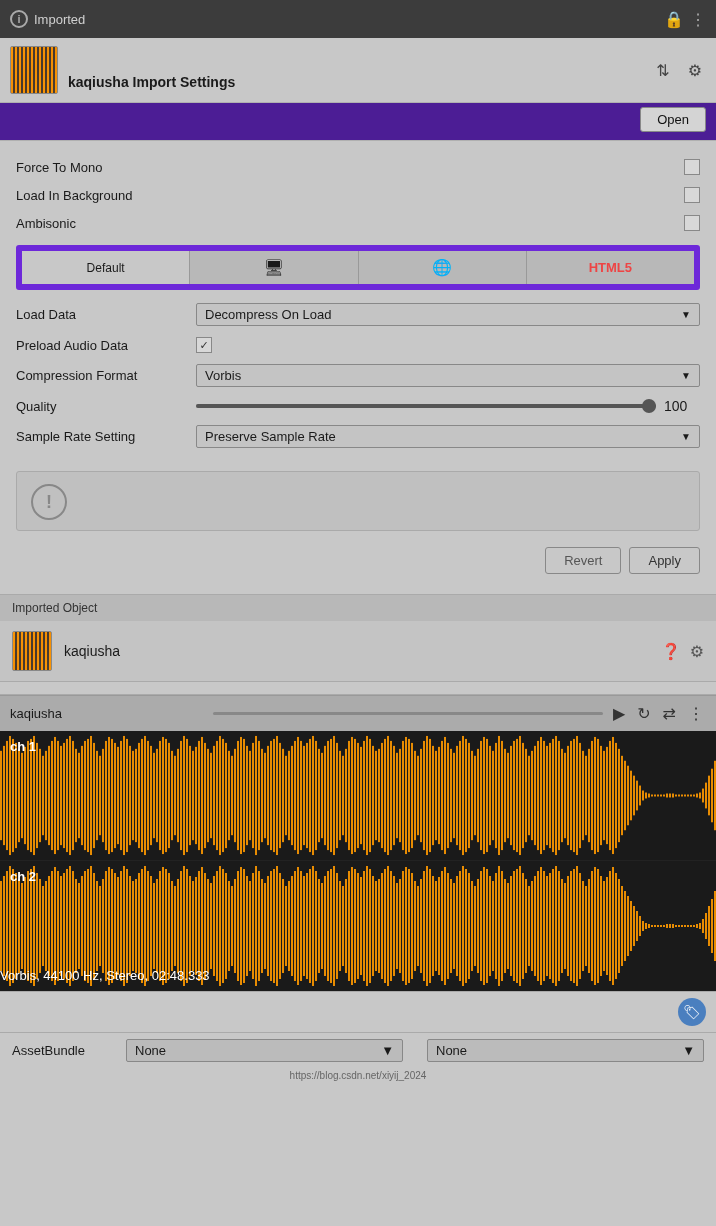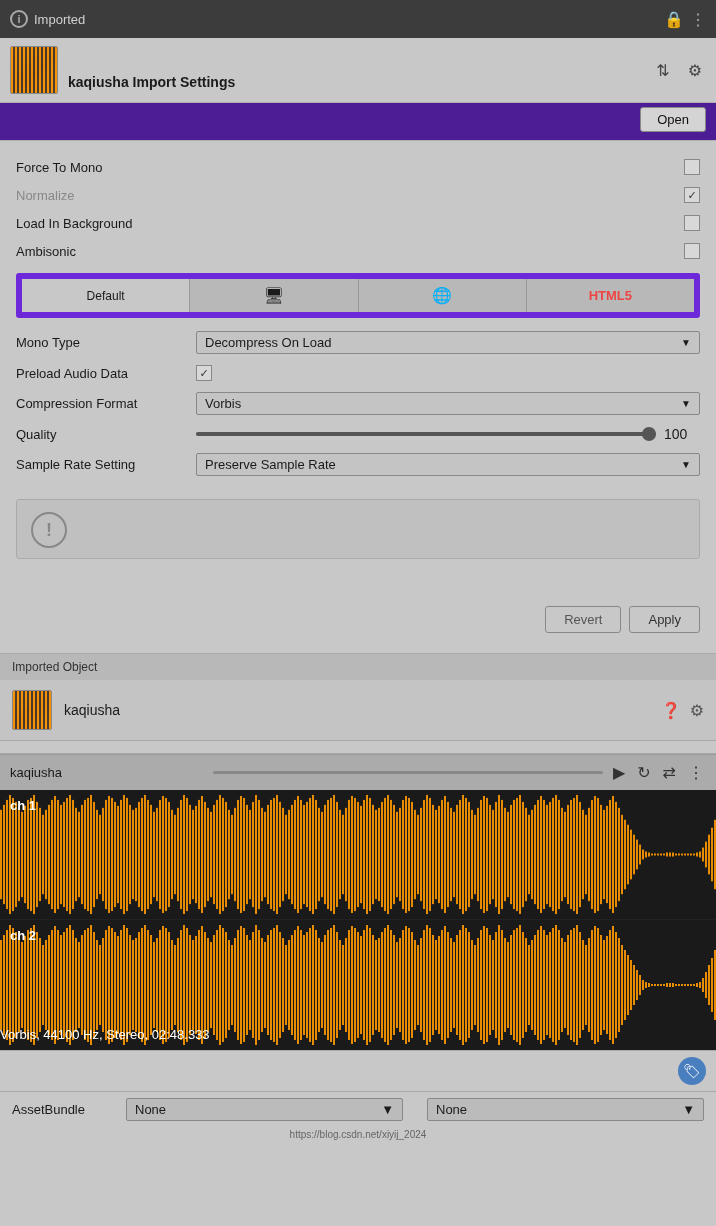--- a/index.html
+++ b/index.html
@@ -253,21 +253,20 @@
       padding: 6px 0 10px;
     }
     .revert-btn, .apply-btn {
       padding: 5px 18px;
       border-radius: 3px;
       font-size: 13px;
       cursor: pointer;
       border: 1px solid #888;
       background: #c8c8c8;
       color: #555;
-      margin-top: 31px;
     }
     .apply-btn { color: #333; }
 
     
     .divider {
       height: 1px;
       background: #aaa;
       margin: 0;
     }
     .section-label {
@@ -435,24 +434,20 @@
   <button class="open-btn">Open</button>
 </div>
 
 <div class="settings-panel">
 
   <div class="setting-row">
     <span class="setting-label">Force To Mono</span>
     <div class="checkbox"></div>
   </div>
 
-  <div class="setting-row">
-    <span class="setting-label disabled">Normalize</span>
-    <div class="checkbox checked"></div>
-  </div>
 
   <div class="setting-row">
     <span class="setting-label">Load In Background</span>
     <div class="checkbox"></div>
   </div>
 
   <div class="setting-row">
     <span class="setting-label">Ambisonic</span>
     <div class="checkbox"></div>
   </div>
@@ -468,21 +463,21 @@
       <span class="tab-icon">🌐</span>
     </div>
     <div class="tab">
       <span class="tab-icon" style="font-size:13px;font-weight:bold;color:#e44;">HTML5</span>
     </div>
   </div>
 
   <div class="inner-settings">
 
     <div class="field-row">
-      <span class="field-label">Mono Type</span>
+      <span class="field-label">Load Data</span>
       <div class="field-value">
         <div class="dropdown">
           <span>Decompress On Load</span>
           <span class="dropdown-arrow">▼</span>
         </div>
       </div>
     </div>
 
     <div class="field-row">
       <span class="field-label">Preload Audio Data</span>

